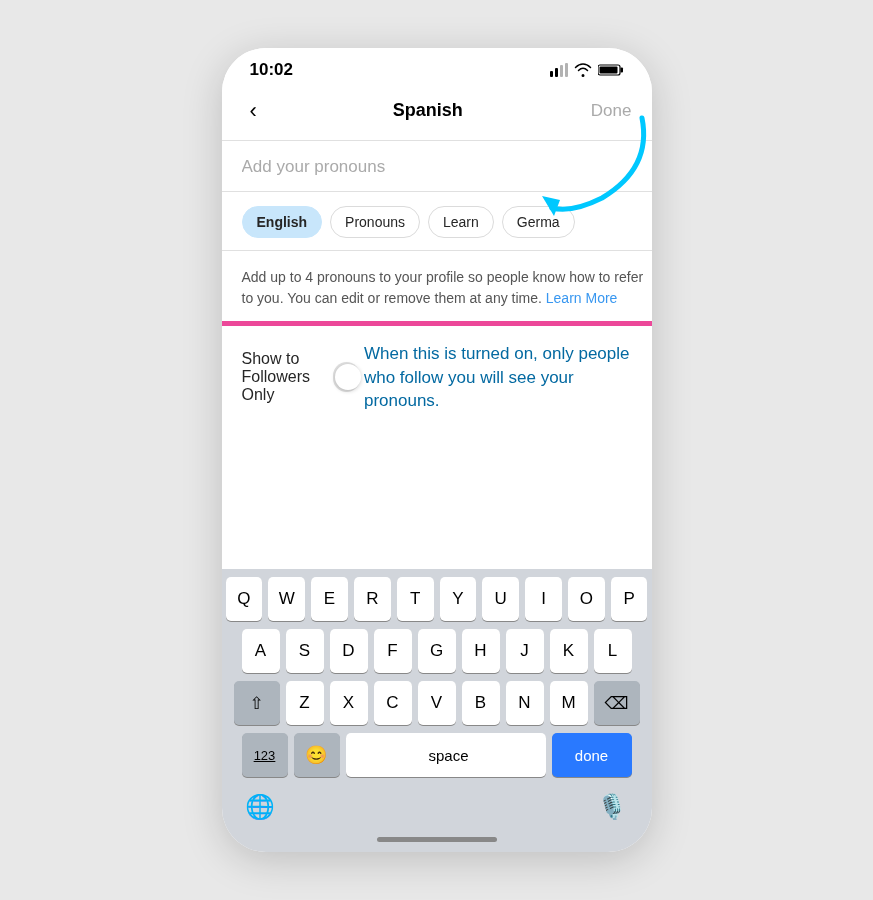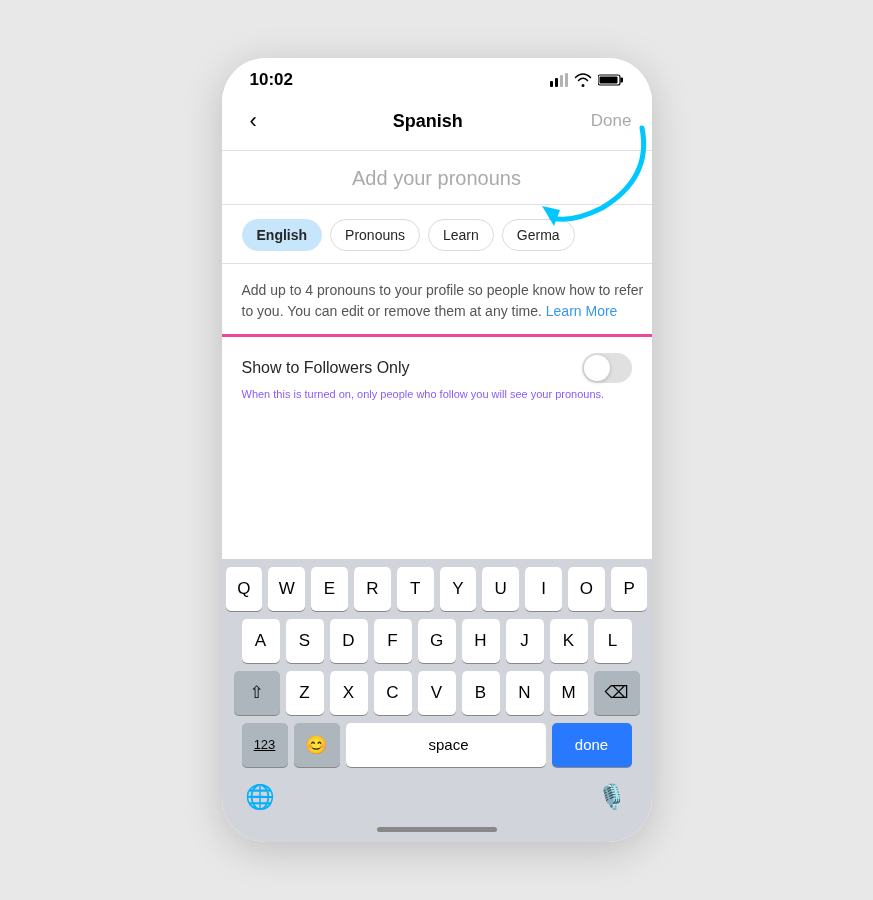--- a/index.html
+++ b/index.html
@@ -65,25 +65,24 @@
     
     .input-area {
       padding: 16px 20px 14px 20px;
       border-bottom: 1px solid #e0e0e0;
       background: #fff;
     }
     .pronoun-input {
       width: 100%;
       border: none;
       outline: none;
-      font-size: 20px;
+      font-size: 17px;
       color: #be185d;
       background: transparent;
       caret-color: #3897f0;
-      text-align: center;
     }
     .pronoun-input::placeholder {
       color: #aaa;
     }
     
     .lang-tabs {
       display: flex;
       gap: 8px;
       padding: 14px 20px 12px 20px;
       overflow: hidden;
@@ -104,37 +103,37 @@
     .lang-tab.active {
       background: #c8e6fb;
       border-color: #c8e6fb;
       color: #262626;
       font-weight: 600;
     }
     
     .info-section {
       padding: 16px 4px 12px 20px;
       background: #fff;
-      border-bottom: 3px solid #ec4899;
+      border-bottom: 5px solid #ec4899;
     }
     .info-text {
       font-size: 14px;
       color: #555;
       line-height: 1.5;
     }
     .info-link {
       color: #3897f0;
       text-decoration: none;
     }
     
     .toggle-section {
       padding: 16px 20px;
       background: #fff;
       display: flex;
-      flex-direction: column;
+      flex-direction: row;
       gap: 4px;
     }
     .toggle-row {
       display: flex;
       align-items: center;
       justify-content: space-between;
     }
     .toggle-label {
       font-size: 16px;
       font-weight: 500;
@@ -153,22 +152,22 @@
       position: absolute;
       width: 26px;
       height: 26px;
       background: #fff;
       border-radius: 50%;
       top: 2px;
       left: 2px;
       box-shadow: 0 1px 4px rgba(0,0,0,0.2);
     }
     .toggle-desc {
-      font-size: 11px;
-      color: #8b5cf6;
+      font-size: 17px;
+      color: #0369a1;
       line-height: 1.4;
     }
     
     .content-space {
       height: 140px;
       background: #fff;
     }
     
     .keyboard {
       background: #d1d5db;

